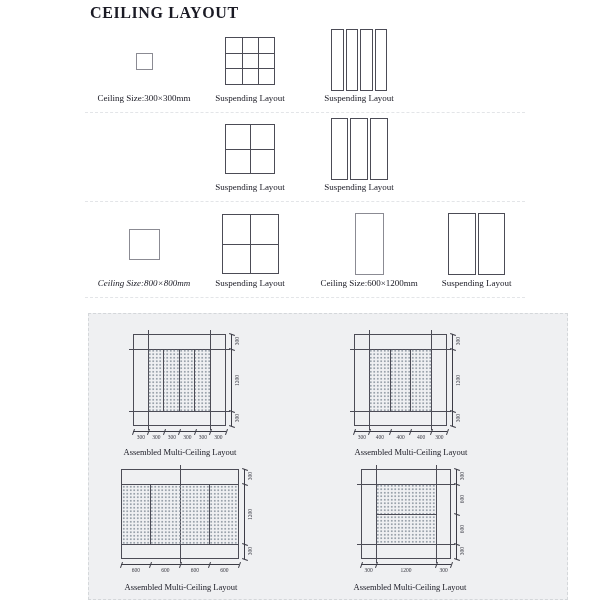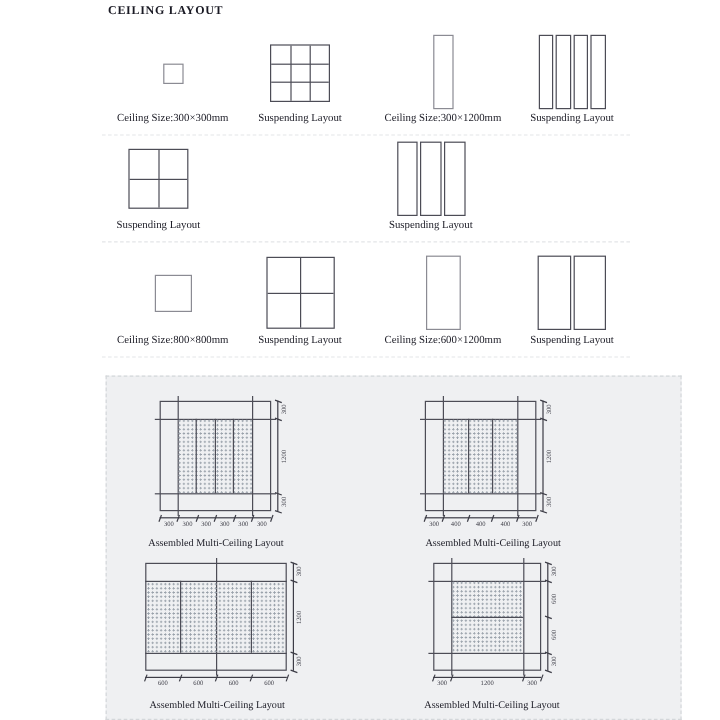--- a/index.html
+++ b/index.html
@@ -2,26 +2,26 @@
 <html style="--ink: #1a1a24; --line: #4c4c56; --shape-gray: #8b8b93; --panel-bg: #eff0f2; --panel-border: #d4d7da; --dim: #3c3c46; --stipple: #9aa2ab; --separator: #e3e5e8;"><head>
 <meta charset="utf-8">
 <style>
   :root{
     --ink:#1a1a24; --line:#4c4c56; --shape-gray:#8b8b93; --panel-bg:#eff0f2;
     --panel-border:#d4d7da; --dim:#3c3c46; --stipple:#9aa2ab; --separator:#e3e5e8;
   }
   html,body{margin:0;padding:0;background:#fff;}
   .page{position:relative;width:600px;height:600px;background:#fff;overflow:hidden;
         font-family:"Liberation Serif","DejaVu Serif",serif;color:var(--ink);}
-  .title{position:absolute;left:90px;top:4px;font-size:10px;font-weight:bold;letter-spacing:.6px;}
+  .title{position:absolute;left:90px;top:4px;font-size:16px;font-weight:bold;letter-spacing:.6px;}
   
   .row{position:absolute;left:85px;width:440px;display:flex;align-items:flex-end;
        border-bottom:1px dashed var(--separator);box-sizing:border-box;padding-bottom:8px;}
   .cell{display:flex;}
-  .cell.left{width:212px;}
+  .cell.left{width:212px;justify-content:flex-end;}
   .cell.right{width:215px;margin-left:13px;}
   .fig{display:flex;flex-direction:column;align-items:center;}
   .fig .shapebox{display:flex;align-items:center;justify-content:center;width:100%;}
   .cap{font-size:9px;line-height:12px;height:12px;white-space:nowrap;color:var(--ink);}
   .shape{border:1px solid var(--shape-gray);box-sizing:border-box;background:#fff;}
   .grid{position:relative;border:1px solid var(--line);box-sizing:border-box;background:#fff;}
   .gl{position:absolute;background:var(--line);}
   .bars{display:flex;gap:2px;}
   .bar{flex:1;border:1px solid var(--line);box-sizing:border-box;background:#fff;}
   
@@ -69,26 +69,20 @@
             <div class="gl" style="left:33%;top:0;width:1px;height:100%;"></div>
             <div class="gl" style="left:66%;top:0;width:1px;height:100%;"></div>
             <div class="gl" style="top:33%;left:0;height:1px;width:100%;"></div>
             <div class="gl" style="top:66%;left:0;height:1px;width:100%;"></div>
           </div>
         </div>
         <div class="cap">Suspending Layout</div>
       </div>
     </div>
     <div class="cell right">
-      <div class="fig" style="width:120px;">
-        <div class="shapebox" style="height:64px;">
-          <div class="shape" style="width:17px;height:62px;"></div>
-        </div>
-        <div class="cap">Ceiling Size:300×1200mm</div>
-      </div>
       <div class="fig" style="width:98px;">
         <div class="shapebox" style="height:64px;">
           <div class="bars" style="width:56px;height:62px;">
             <div class="bar"></div>
             <div class="bar"></div>
             <div class="bar"></div>
             <div class="bar"></div>
           </div>
         </div>
         <div class="cap">Suspending Layout</div>
@@ -117,21 +111,21 @@
             <div class="bar"></div>
           </div>
         </div>
         <div class="cap">Suspending Layout</div>
       </div>
     </div>
   </div>
 
   <div class="row" style="top:202px;height:96px;">
     <div class="cell left">
-      <div class="fig" style="width:118px;">
+      <div class="fig" style="width:118px;font-style:italic;">
         <div class="shapebox" style="height:66px;">
           <div class="shape" style="width:31px;height:31px;"></div>
         </div>
         <div class="cap">Ceiling Size:800×800mm</div>
       </div>
       <div class="fig" style="width:94px;">
         <div class="shapebox" style="height:66px;">
           <div class="grid" style="width:57px;height:60px;">
             <div class="gl" style="left:50%;top:0;width:1px;height:100%;"></div>
             <div class="gl" style="top:50%;left:0;height:1px;width:100%;"></div>

